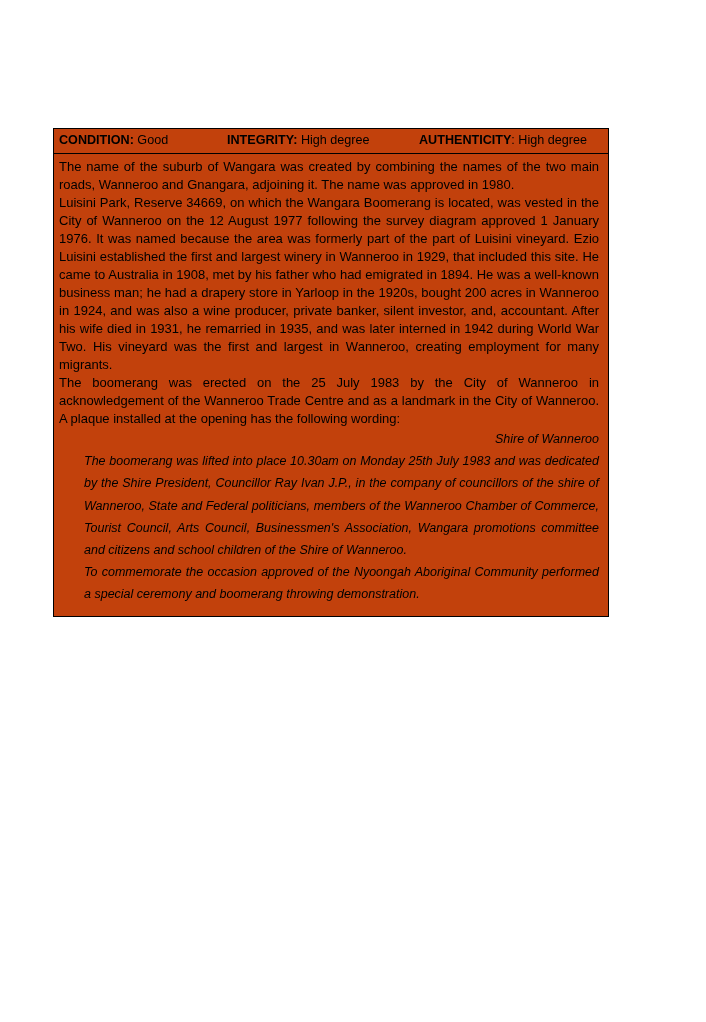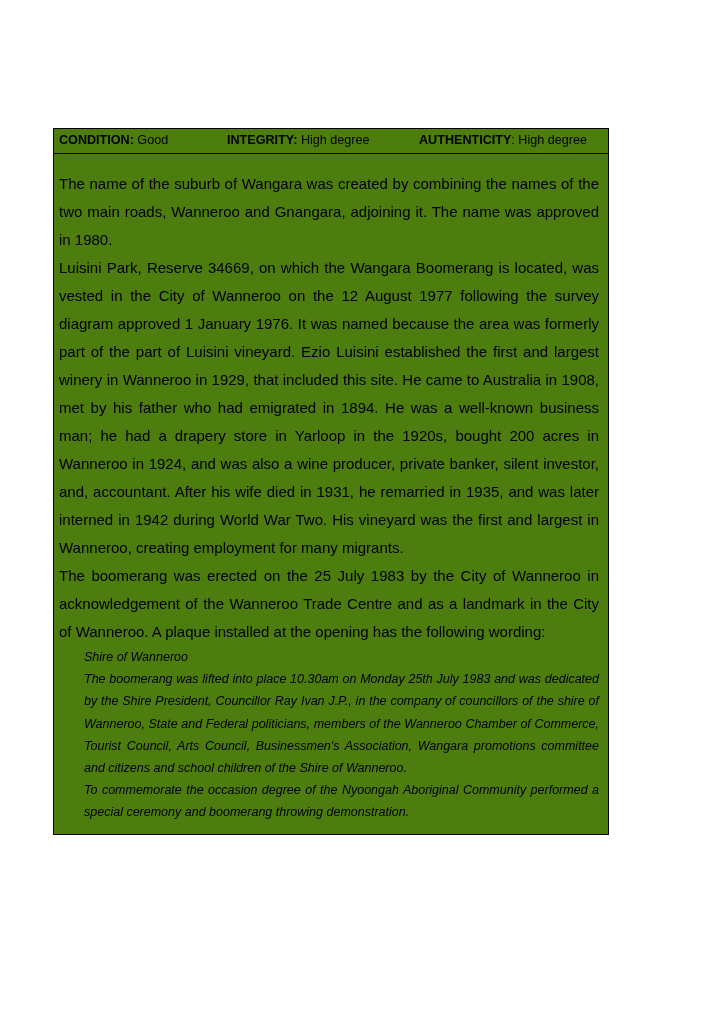--- a/index.html
+++ b/index.html
@@ -22,21 +22,21 @@
     background: #ffffff;
     overflow: hidden;
   }
   .record-table {
     position: absolute;
     left: 53px;
     top: 128px;
     width: 556px;
     border: 1.3px solid #000000;
     border-collapse: collapse;
-    background: #4d7c0f;
+    background: #c2410c;
     box-sizing: border-box;
   }
   .status-row {
     border-bottom: 1.3px solid #000000;
     padding: 3px 4px 4px 5px;
     display: block;
     white-space: nowrap;
     font-size: 12.6px;
     line-height: 17px;
   }
@@ -58,24 +58,24 @@
     padding: 4px 8px 10px 5px;
   }
   .section-heading {
     font-size: 12.7px;
     font-weight: bold;
     line-height: 21px;
     margin: 0 0 2px 0;
     letter-spacing: 0.1px;
   }
   p.para {
-    margin: 12px 0 0 0;
+    margin: 0 0 0 0;
     padding: 0 1px 0 0;
-    font-size: 15px;
-    line-height: 28px;
+    font-size: 13px;
+    line-height: 18px;
     text-align: justify;
     text-justify: inter-word;
     hyphens: none;
   }
   p.para + p.para {
     margin-top: 0px;
   }
   .plaque {
     margin: 0;
     padding-left: 25px;
@@ -83,21 +83,21 @@
   }
   p.plaque-line {
     margin: 0;
     font-size: 12.5px;
     font-style: italic;
     line-height: 22.2px;
     text-align: justify;
     text-justify: inter-word;
   }
   p.plaque-line.nojustify {
-    text-align: left;
+    text-align: right;
     font-style: italic;
   }
 </style>
 </head>
 <body>
 
 <div class="page">
 
   <div class="record-table">
 
@@ -108,20 +108,20 @@
     <div class="notes-body">
 
 
       <p class="para">The name of the suburb of Wangara was created by combining the names of the two main roads, Wanneroo and Gnangara, adjoining it. The name was approved in 1980.</p>
       <p class="para">Luisini Park, Reserve 34669, on which the Wangara Boomerang is located, was vested in the City of Wanneroo on the 12 August 1977 following the survey diagram approved 1 January 1976. It was named because the area was formerly part of the part of Luisini vineyard. Ezio Luisini established the first and largest winery in Wanneroo in 1929, that included  this site.  He came to Australia in 1908, met by his father who had emigrated in 1894.  He was a well-known business man; he had  a drapery store in Yarloop in the 1920s, bought 200 acres in Wanneroo in 1924, and was also a wine producer, private banker, silent investor, and, accountant.  After his wife died in 1931, he remarried in 1935, and was later  interned in 1942 during World War Two. His vineyard was the first and largest in Wanneroo, creating employment for many migrants.</p>
       <p class="para">The boomerang was erected on the 25 July 1983 by the City of Wanneroo in acknowledgement of the Wanneroo Trade Centre and as a landmark in the City of Wanneroo. A plaque installed at the opening has the following wording:</p>
 
       <div class="plaque">
         <p class="plaque-line nojustify">Shire of Wanneroo</p>
         <p class="plaque-line">The boomerang was lifted into place 10.30am on Monday 25th July 1983 and was dedicated by the Shire President, Councillor Ray Ivan J.P., in the company of councillors of the shire of Wanneroo, State and Federal politicians, members of the Wanneroo Chamber of Commerce, Tourist Council, Arts Council, Businessmen's Association, Wangara promotions committee and citizens and school children of the Shire of Wanneroo.</p>
-        <p class="plaque-line">To commemorate the occasion degree of the Nyoongah Aboriginal Community performed a special ceremony and boomerang throwing demonstration.</p>
+        <p class="plaque-line">To commemorate the occasion approved of the Nyoongah Aboriginal Community performed a special ceremony and boomerang throwing demonstration.</p>
       </div>
 
     </div>
 
   </div>
 
 </div>
 
 </body></html>

